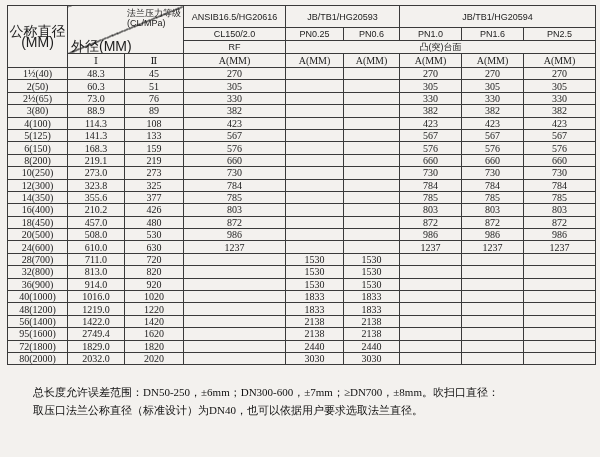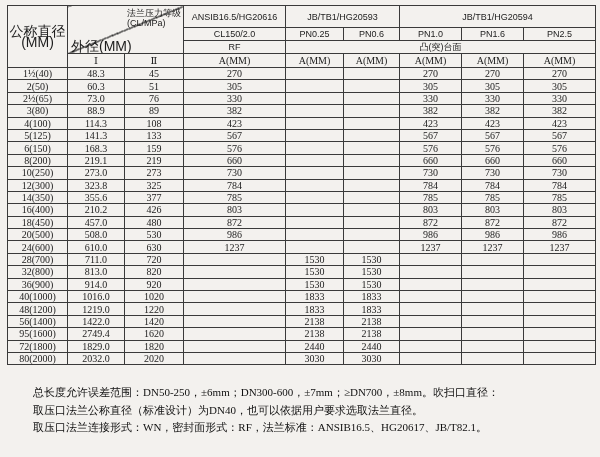--- a/index.html
+++ b/index.html
@@ -378,14 +378,13 @@
         <td></td>
         <td></td>
         <td></td>
       </tr>
     </tbody>
 </table>
 
 <div class="notes">
   <div class="indent">总长度允许误差范围：DN50-250，±6mm；DN300-600，±7mm；≥DN700，±8mm。吹扫口直径：</div>
   <div class="indent">取压口法兰公称直径（标准设计）为DN40，也可以依据用户要求选取法兰直径。</div>
-  <div class="indent">取压口法兰连接形式：WN，密封面形式：RF，法兰标准：ANSIB16.5、HG20617、JB/T82.1。</div>
 </div>
 
 </body></html>

